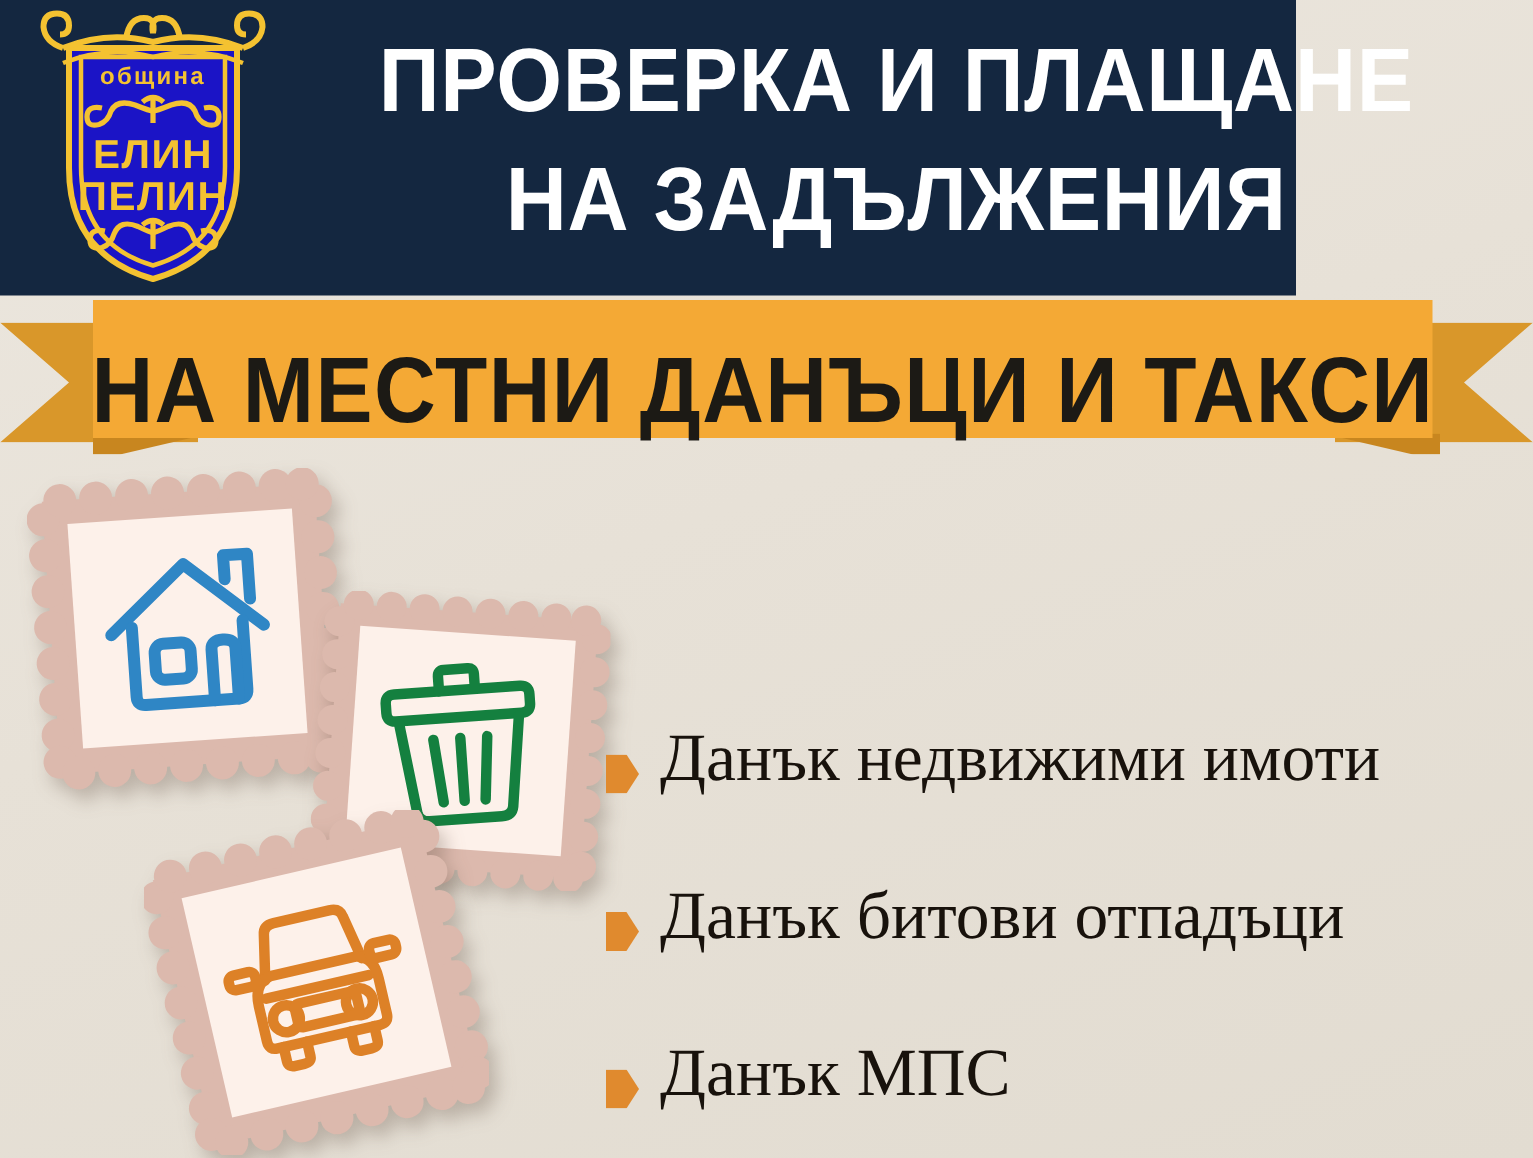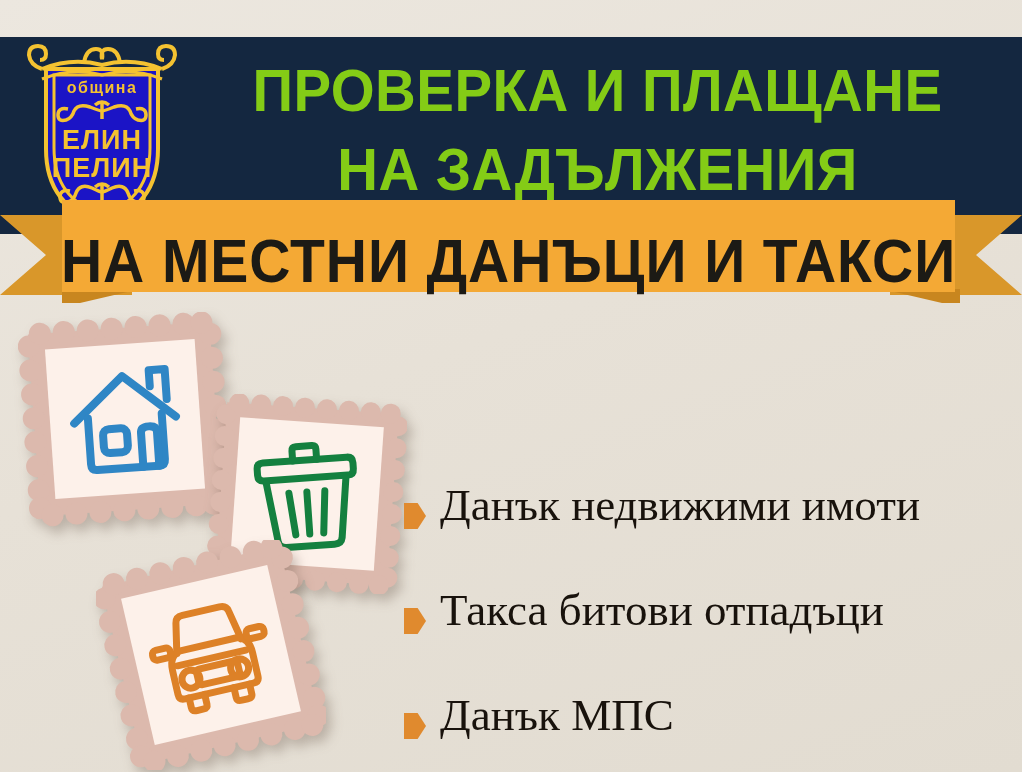--- a/index.html
+++ b/index.html
@@ -22,43 +22,42 @@
     overflow: hidden;
     background:
       linear-gradient(160deg, #ece7df 0%, #e7e1d7 45%, #e2dcd1 100%);
   }
 
   
   .header {
     position: absolute;
     left: 0;
     top: 0;
-    width: 1022px;
+    width: 864px;
     height: 197px;
     background: #142740;
     z-index: 2;
-    margin-top: 37px;
   }
 
   .logo {
     position: absolute;
     left: 24px;
     top: 4px;
     width: 156px;
     height: 188px;
   }
   .logo svg { display: block; }
 
   .header-titles {
     position: absolute;
     left: 190px;
     top: 14px;
     width: 815px;
     text-align: center;
-    color: #84cc16;
+    color: #ffffff;
   }
   .title-line {
     font-family: "Liberation Sans Narrow", "Liberation Sans", sans-serif;
     font-weight: bold;
     font-size: 60px;
     line-height: 79px;
     letter-spacing: 0.5px;
     transform: scaleX(0.94);
     transform-origin: center center;
     white-space: nowrap;
@@ -385,21 +384,21 @@
     </svg>
   </div>
 
   <div class="list">
     <div class="list-item">
       <span class="bullet"></span>
       <span class="list-label">Данък недвижими имоти</span>
     </div>
     <div class="list-item">
       <span class="bullet"></span>
-      <span class="list-label">Такса битови отпадъци</span>
+      <span class="list-label">Данък битови отпадъци</span>
     </div>
     <div class="list-item">
       <span class="bullet"></span>
       <span class="list-label">Данък МПС</span>
     </div>
   </div>
 
 </div>
 
 </body></html>

